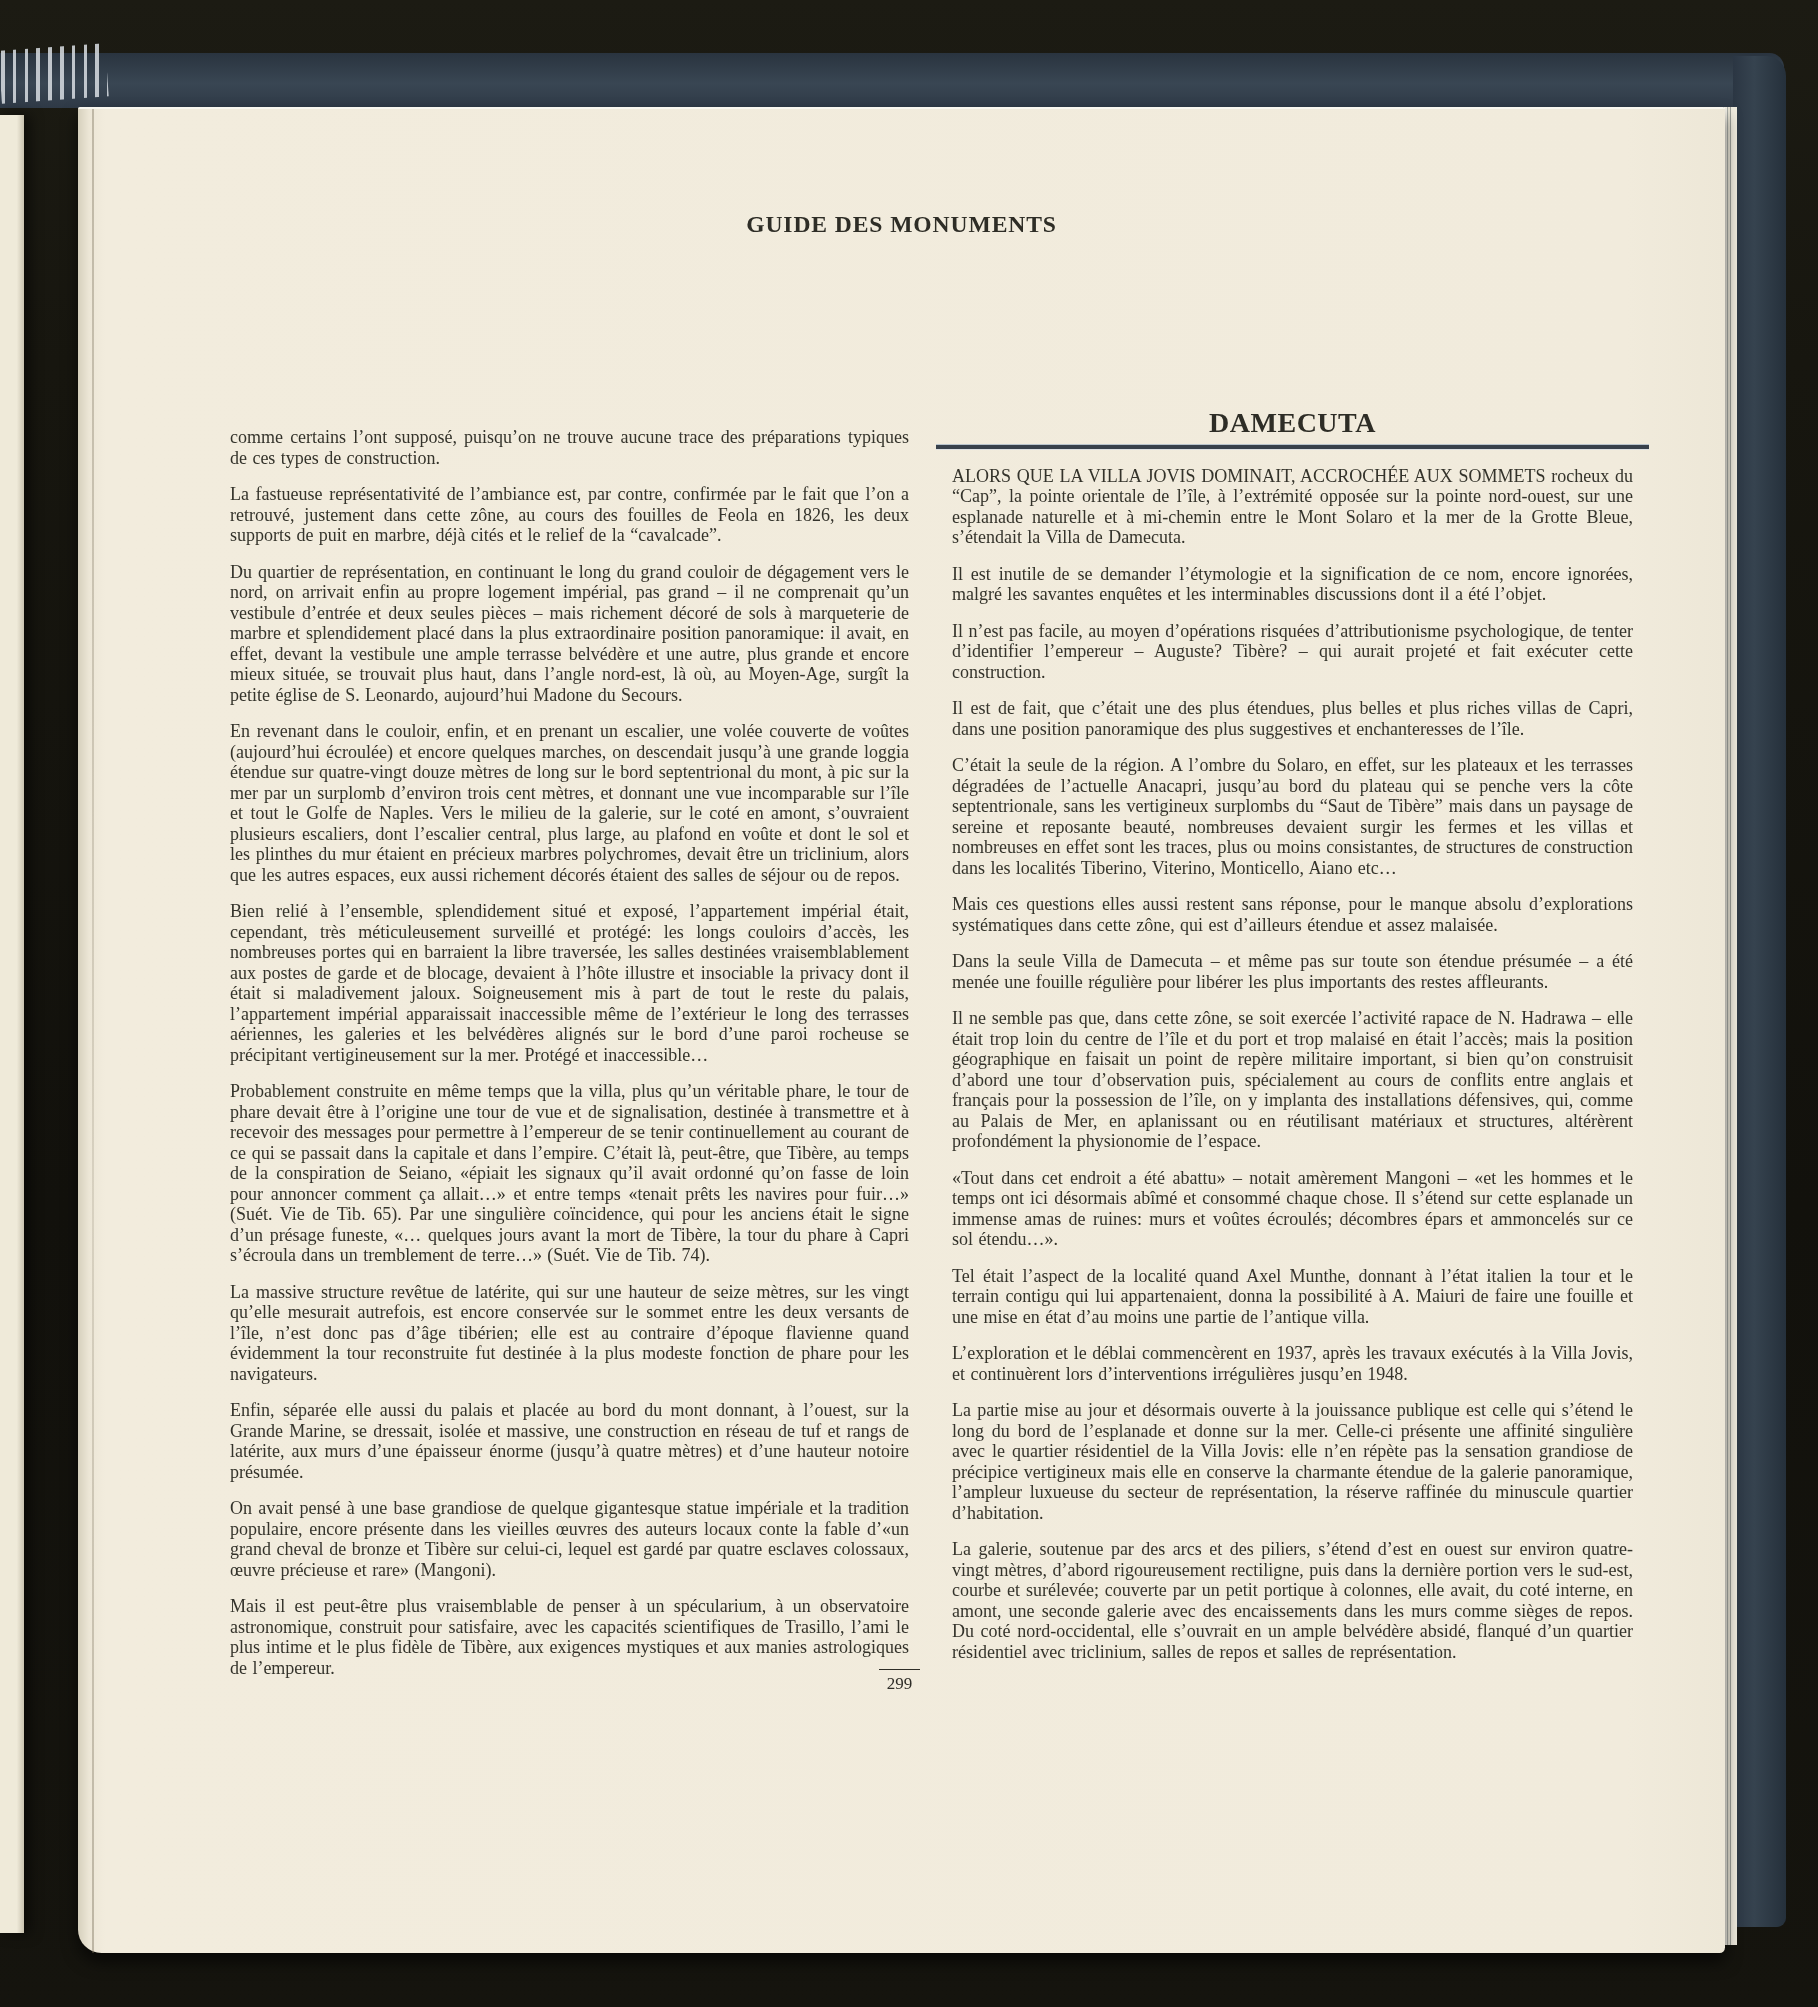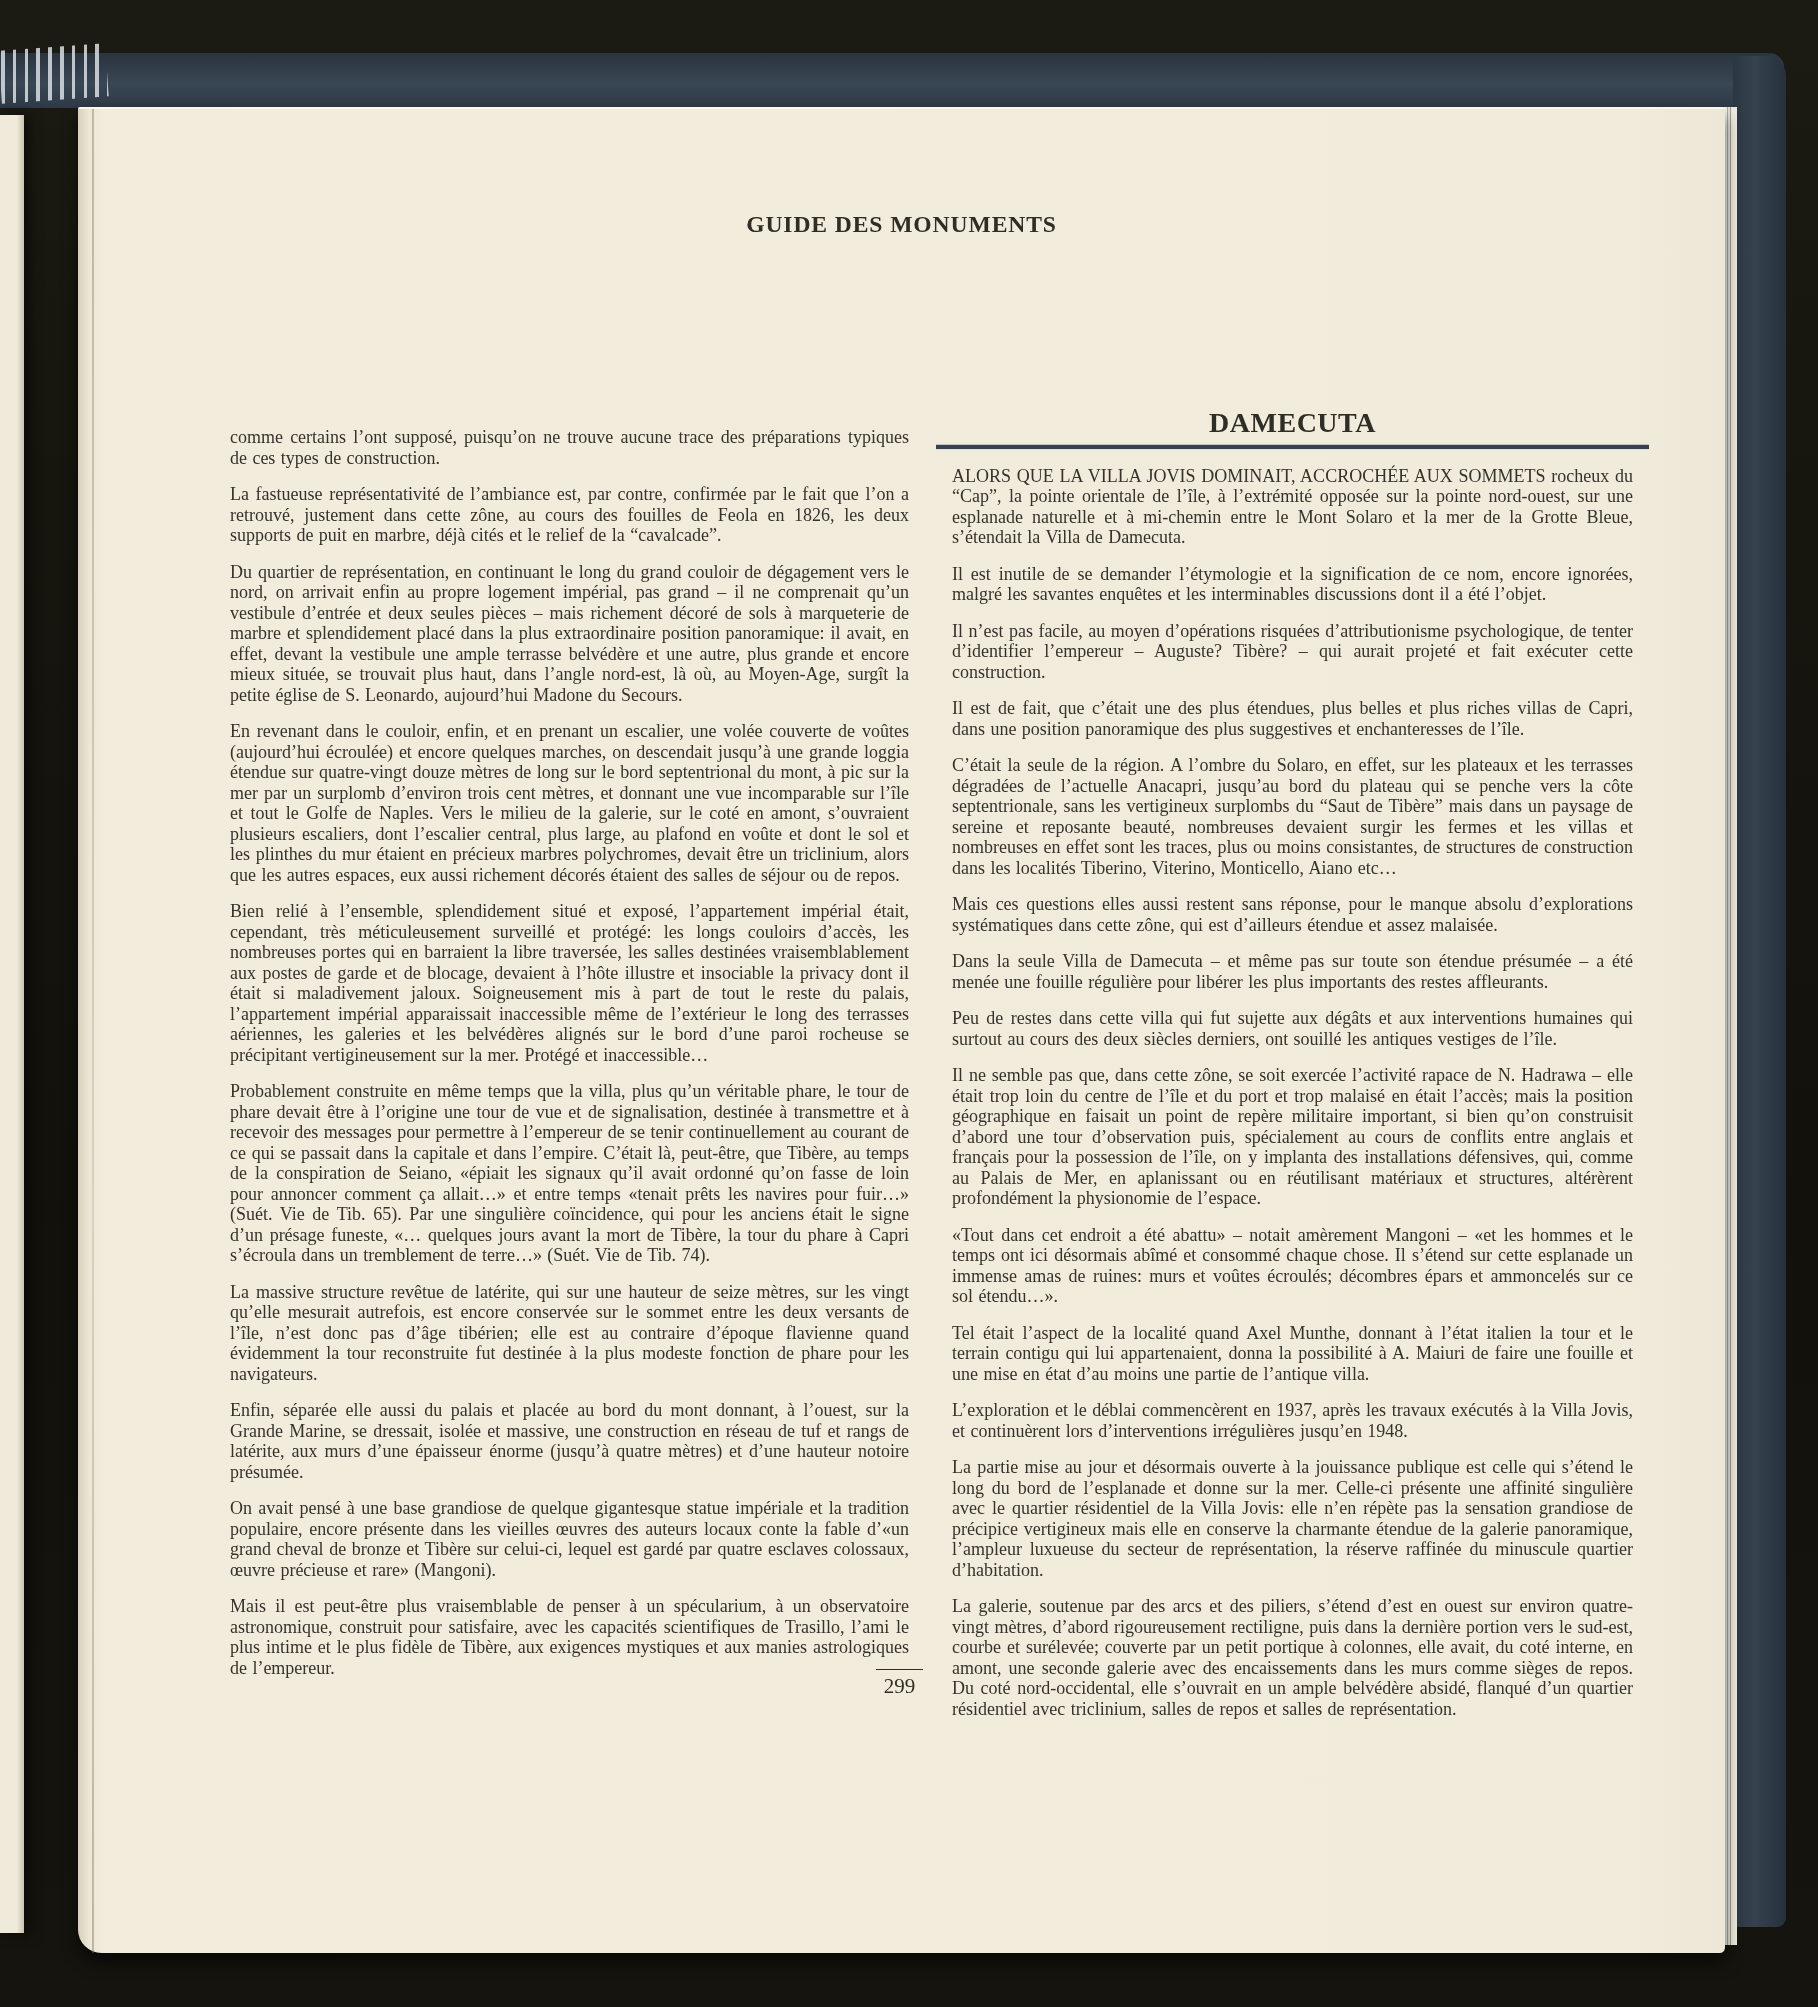--- a/index.html
+++ b/index.html
@@ -43,21 +43,21 @@
   .col p{margin:16px;}
   .col-left{left:136px;width:711px;}
   .col-right{left:858px;width:713px;}
 
   .section-heading{margin:1.8px 0 11px;text-align:center;font-size:28px;font-weight:bold;
                    letter-spacing:0.5px;color:#2e2d26;}
   .section-rule{height:3.6px;background:#38414b;border-top:0.9px solid #b9c4cc;
                 border-bottom:0.9px solid #dde0e2;margin:0 0 12.7px;}
 
   .pagenum{position:absolute;left:778px;top:1560px;width:87px;text-align:center;
-           font-size:21px;color:#2f2e28;}
+           font-size:17px;color:#2f2e28;}
   .pagenum span{display:inline-block;border-top:1.8px solid #2f2e28;padding:3.6px 7.3px 0;}
 </style>
 </head>
 <body>
 
 <div class="scene">
   <div class="cover-top"></div>
   <div class="cover-right"></div>
   <div class="stitches"></div>
   <div class="adjacent-strip"></div>
@@ -83,21 +83,20 @@
       <h2 class="section-heading">DAMECUTA</h2>
       <div class="section-rule"></div>
       <div>
           <p>ALORS QUE LA VILLA JOVIS DOMINAIT, ACCROCHÉE AUX SOMMETS rocheux du “Cap”, la pointe orientale de l’île, à l’extrémité opposée sur la pointe nord-ouest, sur une esplanade naturelle et à mi-chemin entre le Mont Solaro et la mer de la Grotte Bleue, s’étendait la Villa de Damecuta.</p>
           <p>Il est inutile de se demander l’étymologie et la signification de ce nom, encore ignorées, malgré les savantes enquêtes et les interminables discussions dont il a été l’objet.</p>
           <p>Il n’est pas facile, au moyen d’opérations risquées d’attributionisme psychologique, de tenter d’identifier l’empereur – Auguste? Tibère? – qui aurait projeté et fait exécuter cette construction.</p>
           <p>Il est de fait, que c’était une des plus étendues, plus belles et plus riches villas de Capri, dans une position panoramique des plus suggestives et enchanteresses de l’île.</p>
           <p>C’était la seule de la région. A l’ombre du Solaro, en effet, sur les plateaux et les terrasses dégradées de l’actuelle Anacapri, jusqu’au bord du plateau qui se penche vers la côte septentrionale, sans les vertigineux surplombs du “Saut de Tibère” mais dans un paysage de sereine et reposante beauté, nombreuses devaient surgir les fermes et les villas et nombreuses en effet sont les traces, plus ou moins consistantes, de structures de construction dans les localités Tiberino, Viterino, Monticello, Aiano etc…</p>
           <p>Mais ces questions elles aussi restent sans réponse, pour le manque absolu d’explorations systématiques dans cette zône, qui est d’ailleurs étendue et assez malaisée.</p>
           <p>Dans la seule Villa de Damecuta – et même pas sur toute son étendue présumée – a été menée une fouille régulière pour libérer les plus importants des restes affleurants.</p>
-          <p>Peu de restes dans cette villa qui fut sujette aux dégâts et aux interventions humaines qui surtout au cours des deux siècles derniers, ont souillé les antiques vestiges de l’île.</p>
           <p>Il ne semble pas que, dans cette zône, se soit exercée l’activité rapace de N. Hadrawa – elle était trop loin du centre de l’île et du port et trop malaisé en était l’accès; mais la position géographique en faisait un point de repère militaire important, si bien qu’on construisit d’abord une tour d’observation puis, spécialement au cours de conflits entre anglais et français pour la possession de l’île, on y implanta des installations défensives, qui, comme au Palais de Mer, en aplanissant ou en réutilisant matériaux et structures, altérèrent profondément la physionomie de l’espace.</p>
           <p>«Tout dans cet endroit a été abattu» – notait amèrement Mangoni – «et les hommes et le temps ont ici désormais abîmé et consommé chaque chose. Il s’étend sur cette esplanade un immense amas de ruines: murs et voûtes écroulés; décombres épars et ammoncelés sur ce sol étendu…».</p>
           <p>Tel était l’aspect de la localité quand Axel Munthe, donnant à l’état italien la tour et le terrain contigu qui lui appartenaient, donna la possibilité à A. Maiuri de faire une fouille et une mise en état d’au moins une partie de l’antique villa.</p>
           <p>L’exploration et le déblai commencèrent en 1937, après les travaux exécutés à la Villa Jovis, et continuèrent lors d’interventions irrégulières jusqu’en 1948.</p>
           <p>La partie mise au jour et désormais ouverte à la jouissance publique est celle qui s’étend le long du bord de l’esplanade et donne sur la mer. Celle-ci présente une affinité singulière avec le quartier résidentiel de la Villa Jovis: elle n’en répète pas la sensation grandiose de précipice vertigineux mais elle en conserve la charmante étendue de la galerie panoramique, l’ampleur luxueuse du secteur de représentation, la réserve raffinée du minuscule quartier d’habitation.</p>
           <p>La galerie, soutenue par des arcs et des piliers, s’étend d’est en ouest sur environ quatre-vingt mètres, d’abord rigoureusement rectiligne, puis dans la dernière portion vers le sud-est, courbe et surélevée; couverte par un petit portique à colonnes, elle avait, du coté interne, en amont, une seconde galerie avec des encaissements dans les murs comme sièges de repos. Du coté nord-occidental, elle s’ouvrait en un ample belvédère absidé, flanqué d’un quartier résidentiel avec triclinium, salles de repos et salles de représentation.</p>
         </div>
     </div>
 
     <div class="pagenum">

